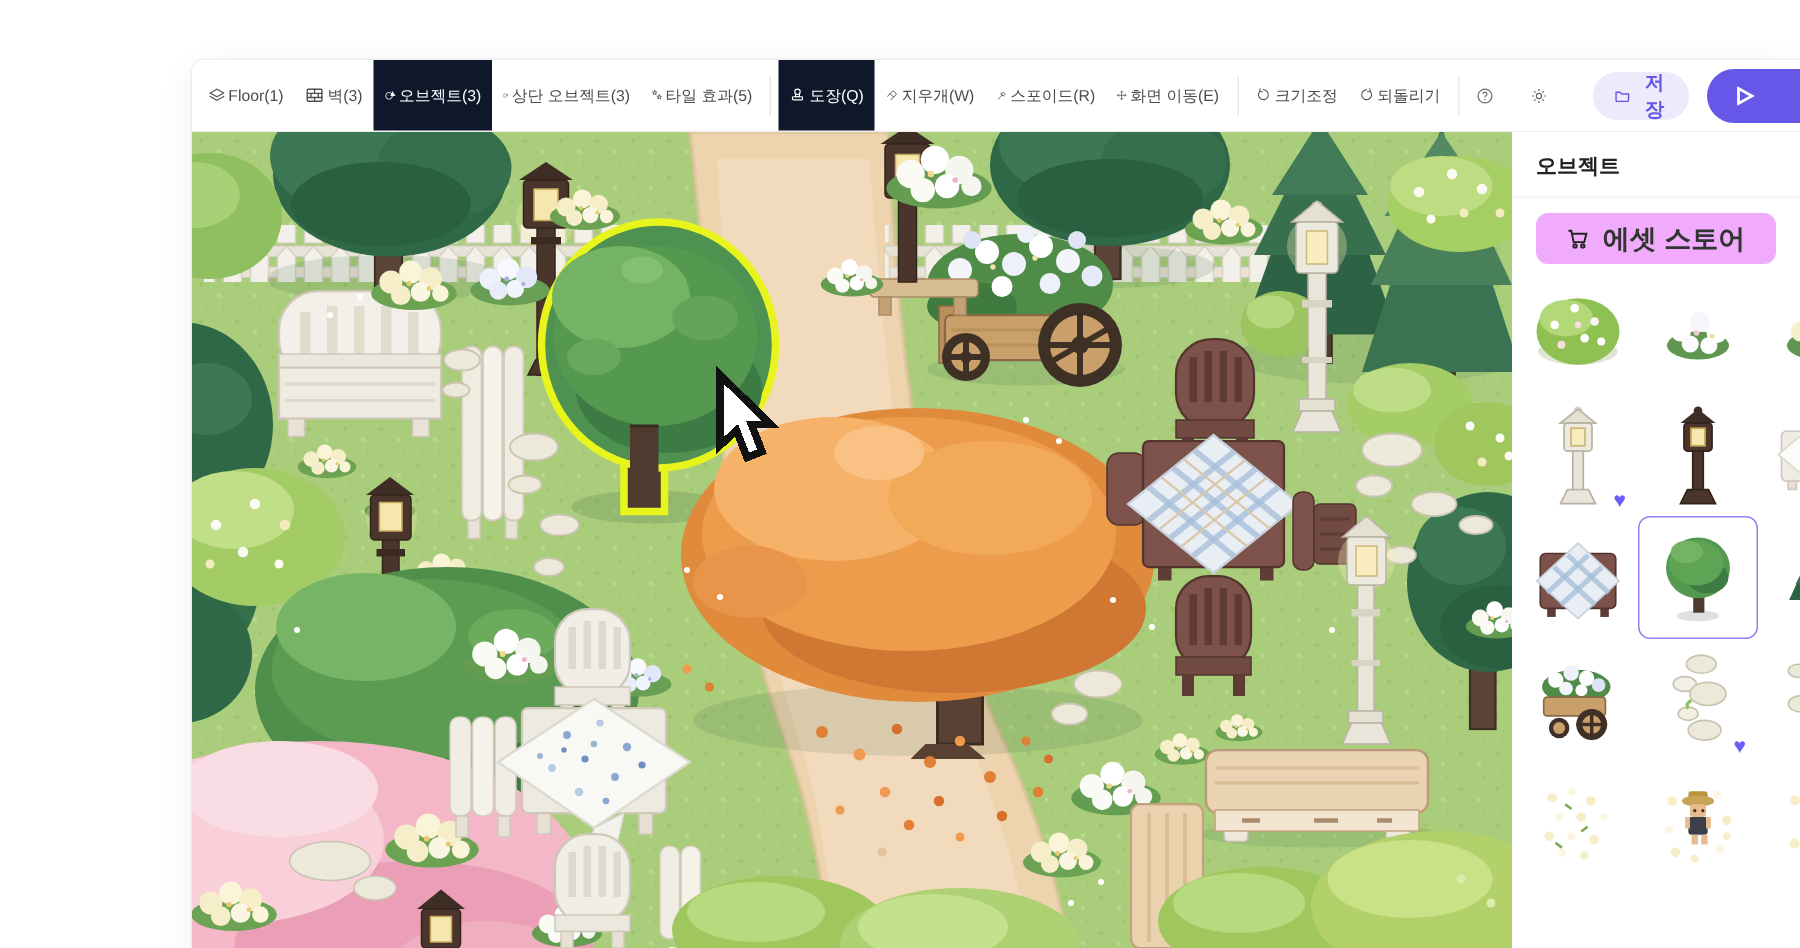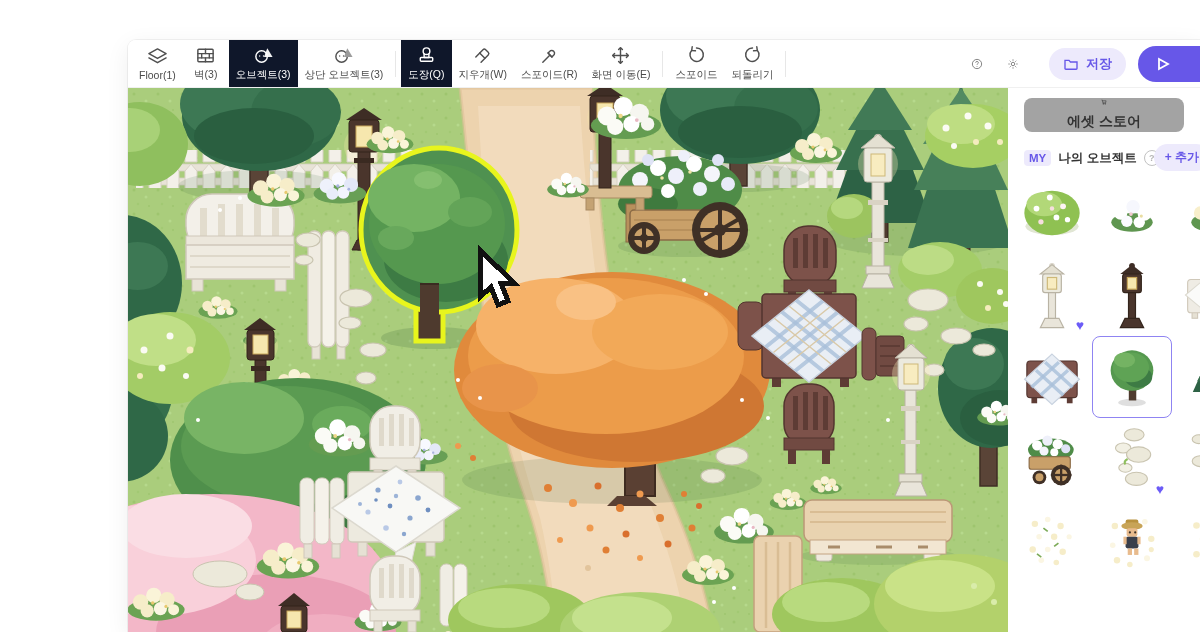--- a/index.html
+++ b/index.html
@@ -2,42 +2,42 @@
 <html><head>
 <meta charset="utf-8">
 <style>
   html,body{margin:0;padding:0;width:1200px;height:632px;overflow:hidden;background:#fff;
     font-family:"Liberation Sans","DejaVu Sans",sans-serif;-webkit-font-smoothing:antialiased;}
   .app{position:absolute;left:128px;top:40px;width:1072px;height:592px;background:#fff;
     border-radius:8px 0 0 0;box-shadow:0 0 0 1px rgba(0,0,0,.05),0 6px 24px rgba(0,0,0,.07);}
   
   .toolbar{position:absolute;top:0;left:0;width:1072px;height:48px;background:#fff;
     border-radius:8px 0 0 0;display:flex;align-items:stretch;border-bottom:1px solid #f0f0f0;padding-left:4px;box-sizing:border-box;}
-  .tool{display:flex;flex-direction:column;align-items:center;justify-content:center;gap:2px;
+  .tool{display:flex;flex-direction:row;align-items:center;justify-content:center;gap:2px;
     padding:0 7px;min-width:46px;color:#4b4b4b;font-size:10.5px;white-space:nowrap;cursor:pointer;border:none;background:transparent;}
   .tool svg{width:21px;height:21px;stroke:#4f4f4f;fill:none;stroke-width:1.5;stroke-linecap:round;stroke-linejoin:round;}
   .tool.active{background:#0f172a;color:#fff;}
   .tool.active svg{stroke:#fff;}
   .tb-divider{width:1px;background:#e7e7e7;height:26px;align-self:center;margin:0 5px;}
   .tb-right{margin-left:auto;display:flex;align-items:center;gap:12px;}
   .icon-btn{width:24px;height:24px;display:flex;align-items:center;justify-content:center;background:transparent;border:none;cursor:pointer;}
   .icon-btn svg{width:20px;height:20px;stroke:#6b6b6b;fill:none;stroke-width:1.5;}
   .save-btn{height:32px;padding:0 14px;border-radius:16px;background:#edeafc;color:#6757e8;
     font-weight:700;font-size:13px;display:flex;align-items:center;gap:7px;border:none;cursor:pointer;margin-left:12px;}
   .save-btn svg{width:16px;height:16px;stroke:#6757e8;fill:none;stroke-width:1.7;}
   .play-btn{height:36px;min-width:96px;margin-right:-34px;border-radius:999px;background:#6757e8;color:#fff;
     font-weight:700;font-size:13px;display:flex;align-items:center;gap:7px;padding:0 18px;border:none;cursor:pointer;}
   .play-btn svg{width:14px;height:14px;stroke:#fff;fill:none;stroke-width:1.8;}
   
   .canvas{position:absolute;top:48px;left:0;width:880px;height:544px;overflow:hidden;background:#aacd7c;cursor:none;}
   
   .panel{position:absolute;top:48px;left:880px;width:192px;height:544px;background:#fff;overflow:hidden;box-sizing:border-box;}
   .panel-title{font-size:14px;font-weight:700;color:#222;padding:14px 16px 11px;border-bottom:1px solid #f1f1f1;}
-  .store-btn{margin:10px 16px 0;height:34px;border-radius:8px;background:#a3a3a3;display:flex;align-items:center;
-    justify-content:center;gap:8px;font-size:14px;font-weight:600;color:#333;border:none;cursor:pointer;width:160px;flex-direction:column;}
+  .store-btn{margin:10px 16px 0;height:34px;border-radius:8px;background:#f0abfc;display:flex;align-items:center;
+    justify-content:center;gap:8px;font-size:18px;font-weight:600;color:#333;border:none;cursor:pointer;width:160px;}
   .store-btn svg{width:16px;height:16px;stroke:#222;fill:none;stroke-width:1.6;}
   .my-row{margin:16px 16px 0;display:flex;align-items:center;gap:7px;position:relative;height:20px;}
   .my-badge{background:#edeafc;color:#6757e8;font-weight:800;font-size:11.5px;padding:2px 5px;border-radius:4px;}
   .my-label{font-size:12.5px;font-weight:700;color:#333;}
   .q-circle{width:14px;height:14px;border-radius:50%;border:1.2px solid #c2c2c2;color:#b5b5b5;font-size:9px;
     display:flex;align-items:center;justify-content:center;font-weight:700;}
   .add-pill{position:absolute;right:-26px;top:-4px;background:#edeafc;color:#6757e8;border-radius:999px;
     padding:5px 11px;font-size:12px;font-weight:700;white-space:nowrap;cursor:pointer;}
   .obj-grid{margin:4px 0 0 4px;display:grid;grid-template-columns:repeat(3,80px);grid-auto-rows:82px;}
   .cell{position:relative;display:flex;align-items:center;justify-content:center;cursor:pointer;}
@@ -80,20 +80,27 @@
     </button>
     <button class="tool">
       <svg viewBox="0 0 22 22">
           <circle cx="9" cy="12" r="6"></circle>
           <circle cx="7" cy="11.5" r="0.7" fill="#4f4f4f" stroke="none"></circle>
           <circle cx="11" cy="11.5" r="0.7" fill="#4f4f4f" stroke="none"></circle>
           <polygon points="15,3.5 20.5,12.5 11.5,12.5" fill="#9b9b9b" stroke="none"></polygon>
         </svg>
       <span>상단 오브젝트(3)</span>
     </button>
+    <button class="tool">
+      <svg viewBox="0 0 22 22">
+        <polygon points="7,2 8.2,5 11.3,5 8.8,6.9 9.7,10 7,8.1 4.3,10 5.2,6.9 2.7,5 5.8,5"></polygon>
+        <polygon points="15.5,10 16.7,13 19.8,13 17.3,14.9 18.2,18 15.5,16.1 12.8,18 13.7,14.9 11.2,13 14.3,13"></polygon>
+      </svg>
+      <span>타일 효과(5)</span>
+    </button>
     <div class="tb-divider"></div>
     <button class="tool active">
       <svg viewBox="0 0 22 22">
           <circle cx="11" cy="6.5" r="3.5"></circle>
           <path d="M8.5,9.5 L8.5,13 L13.5,13 L13.5,9.5"></path>
           <rect x="4.5" y="13" width="13" height="4" rx="1"></rect>
         </svg>
       <span>도장(Q)</span>
     </button>
     <button class="tool">
@@ -121,21 +128,21 @@
           <polyline points="17.2,9 19.2,11 17.2,13"></polyline>
         </svg>
       <span>화면 이동(E)</span>
     </button>
     <div class="tb-divider"></div>
     <button class="tool">
       <svg viewBox="0 0 22 22">
           <path d="M6,5.5 A7,7 0 1 0 11,3.2"></path>
           <polyline points="6.5,1.8 6,5.7 9.9,6.1"></polyline>
         </svg>
-      <span>스포이드</span>
+      <span>크기조정</span>
     </button>
     <button class="tool">
       <svg viewBox="0 0 22 22">
           <g transform="translate(22,0) scale(-1,1)">
             <path d="M6,5.5 A7,7 0 1 0 11,3.2"></path>
             <polyline points="6.5,1.8 6,5.7 9.9,6.1"></polyline>
           </g>
         </svg>
       <span>되돌리기</span>
     </button>
@@ -699,36 +706,31 @@
           <circle cx="586" cy="514" r="2"></circle>
     </g>
 
     <g transform="translate(352,162)" shape-rendering="crispEdges">
       <polygon points="0,0 0,47 11,37 18,55 28,51 21,33 34,33" fill="#ffffff" stroke="#111111" stroke-width="5" stroke-linejoin="miter"></polygon>
     </g>
   </svg>
   </div>
 
   <div class="panel">
+    <div class="panel-title">오브젝트</div>
 
     <button class="store-btn">
       <svg viewBox="0 0 20 20">
           <path d="M2,3.5 h2.4 l2,9.5 h8.8 l1.8,-7 H5.2"></path>
           <circle cx="7.5" cy="16.2" r="1.4"></circle>
           <circle cx="14" cy="16.2" r="1.4"></circle>
         </svg>
       <span>에셋 스토어</span>
     </button>
 
-    <div class="my-row">
-      <span class="my-badge">MY</span>
-      <span class="my-label">나의 오브젝트</span>
-      <span class="q-circle">?</span>
-      <span class="add-pill">+ 추가</span>
-    </div>
 
     <div class="obj-grid">
 
       <div class="cell">
         <svg width="62" height="62" viewBox="0 0 56 56">
           <ellipse cx="28" cy="40" rx="24" ry="8" fill="#d4dbc2" opacity=".7"></ellipse>
           <ellipse cx="28" cy="28" rx="25" ry="20" fill="#8fc152"></ellipse>
           <ellipse cx="21" cy="20" rx="16" ry="11" fill="#b2d878"></ellipse>
           <circle cx="14" cy="24" r="2.6" fill="#ffffff"></circle>
             <circle cx="26" cy="14" r="2.6" fill="#ffffff"></circle>

